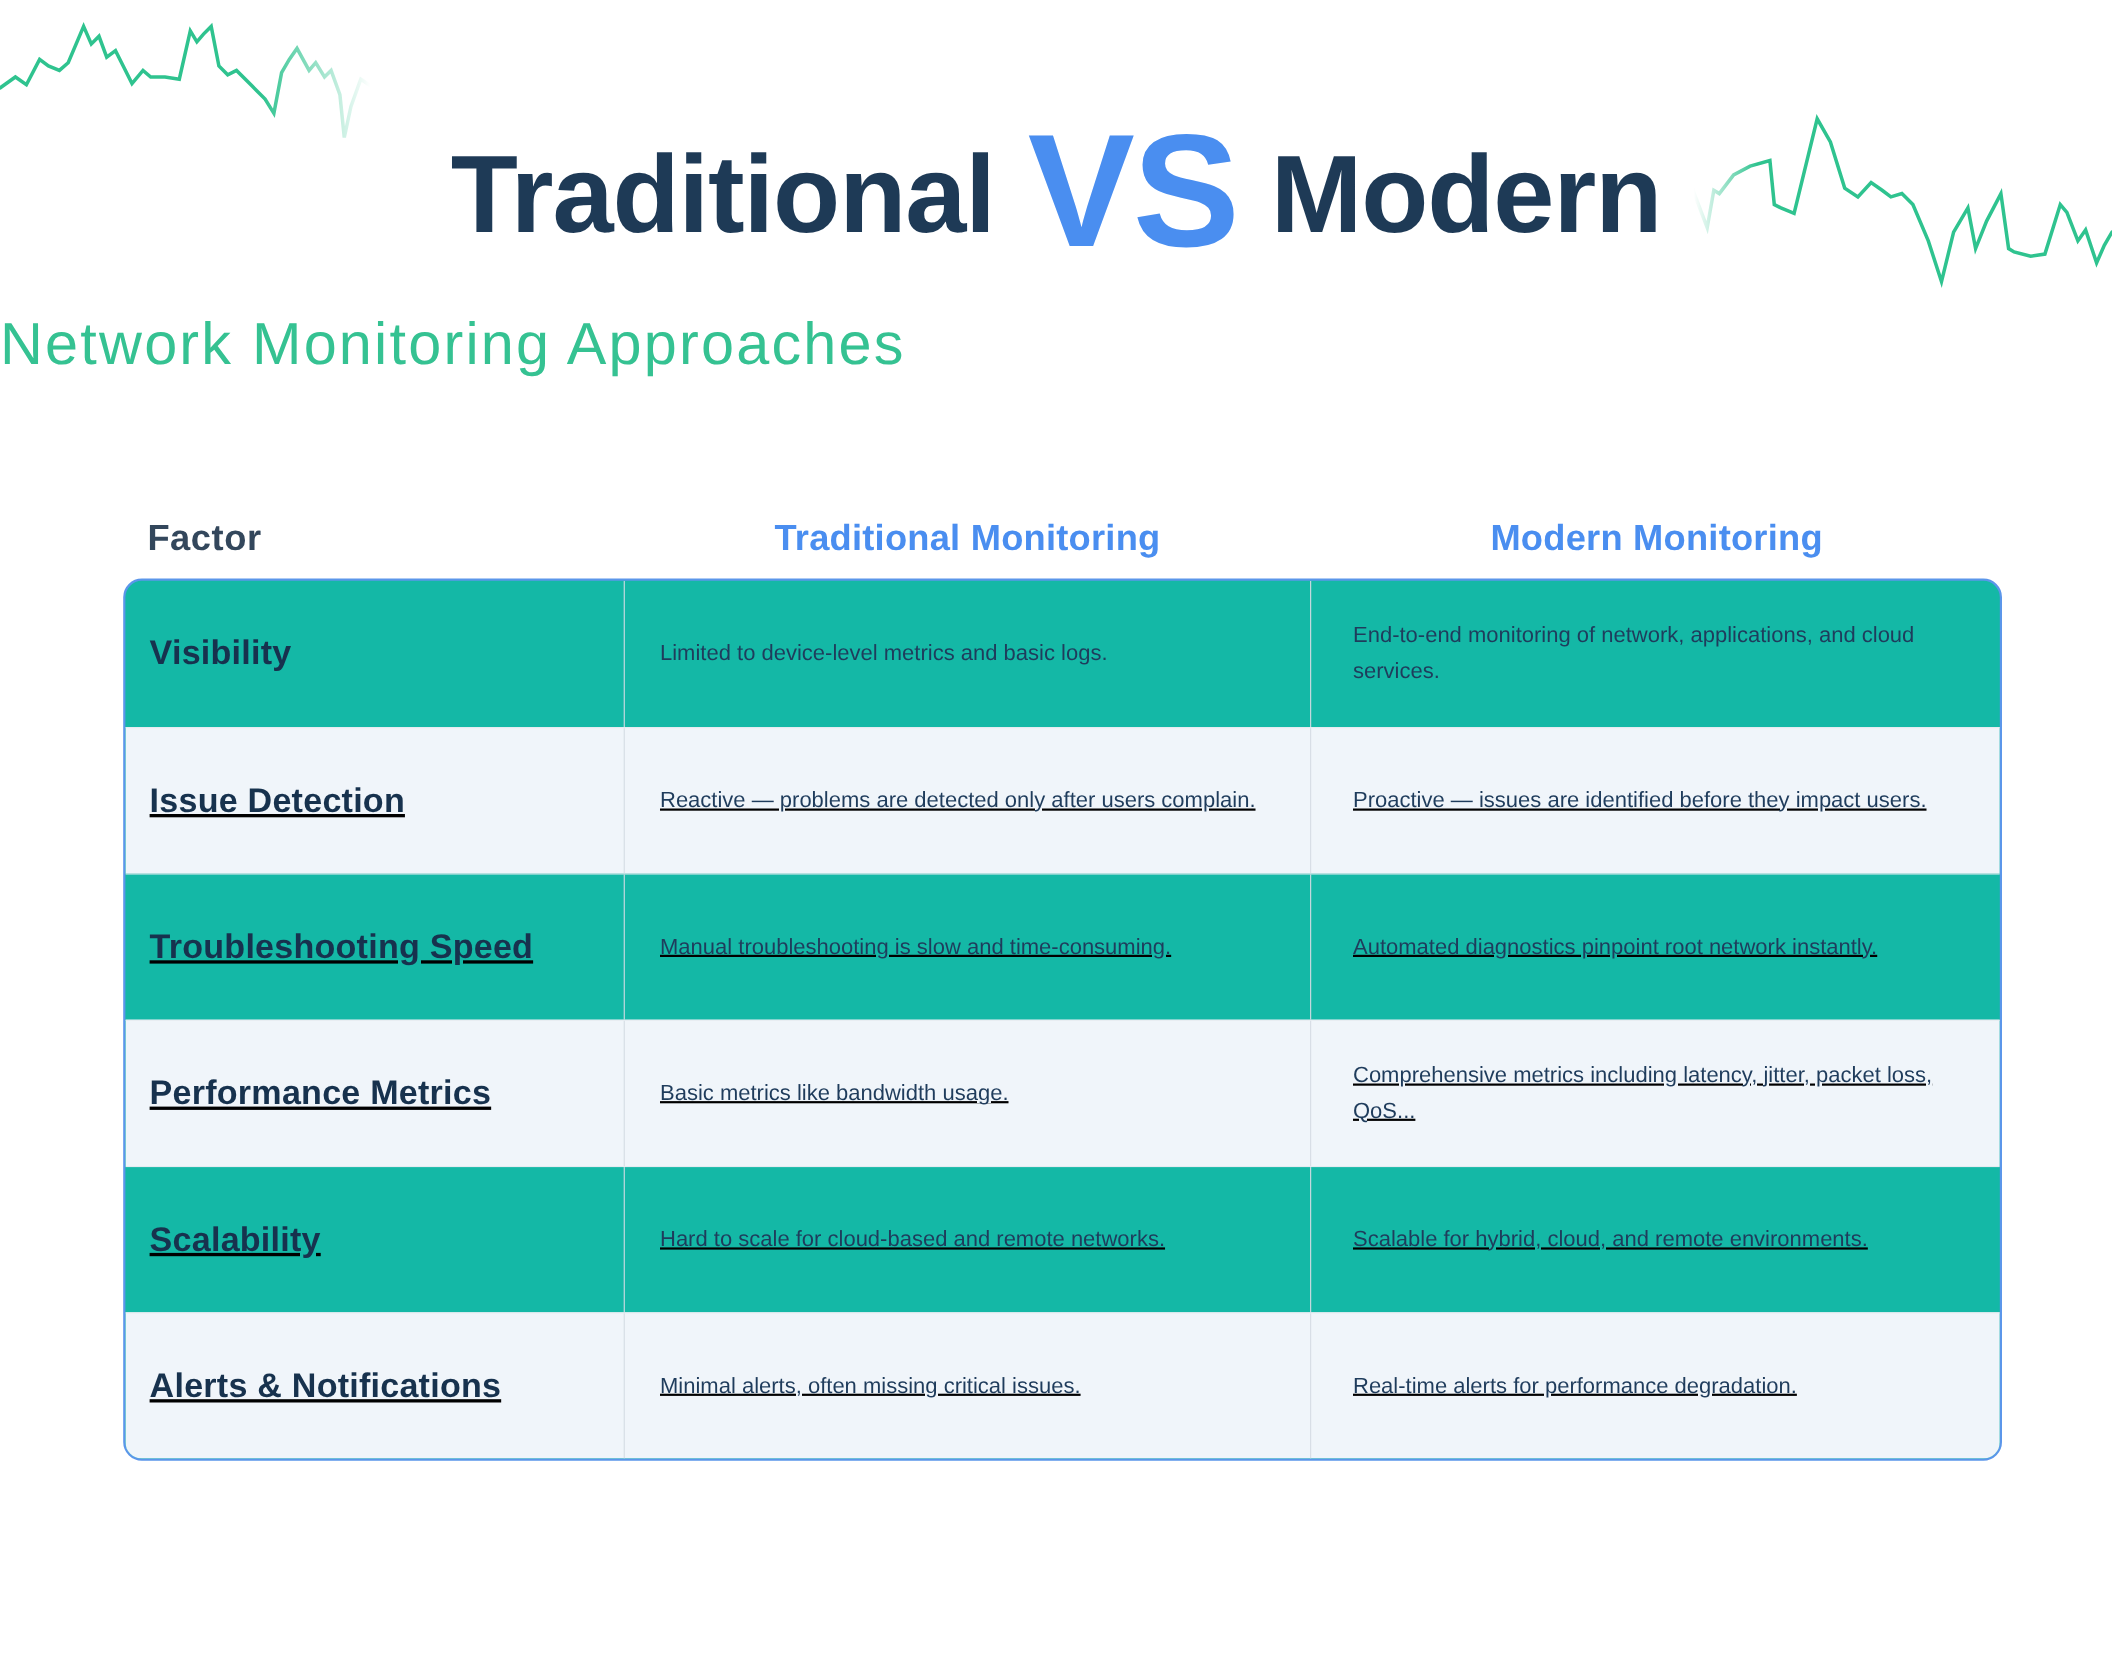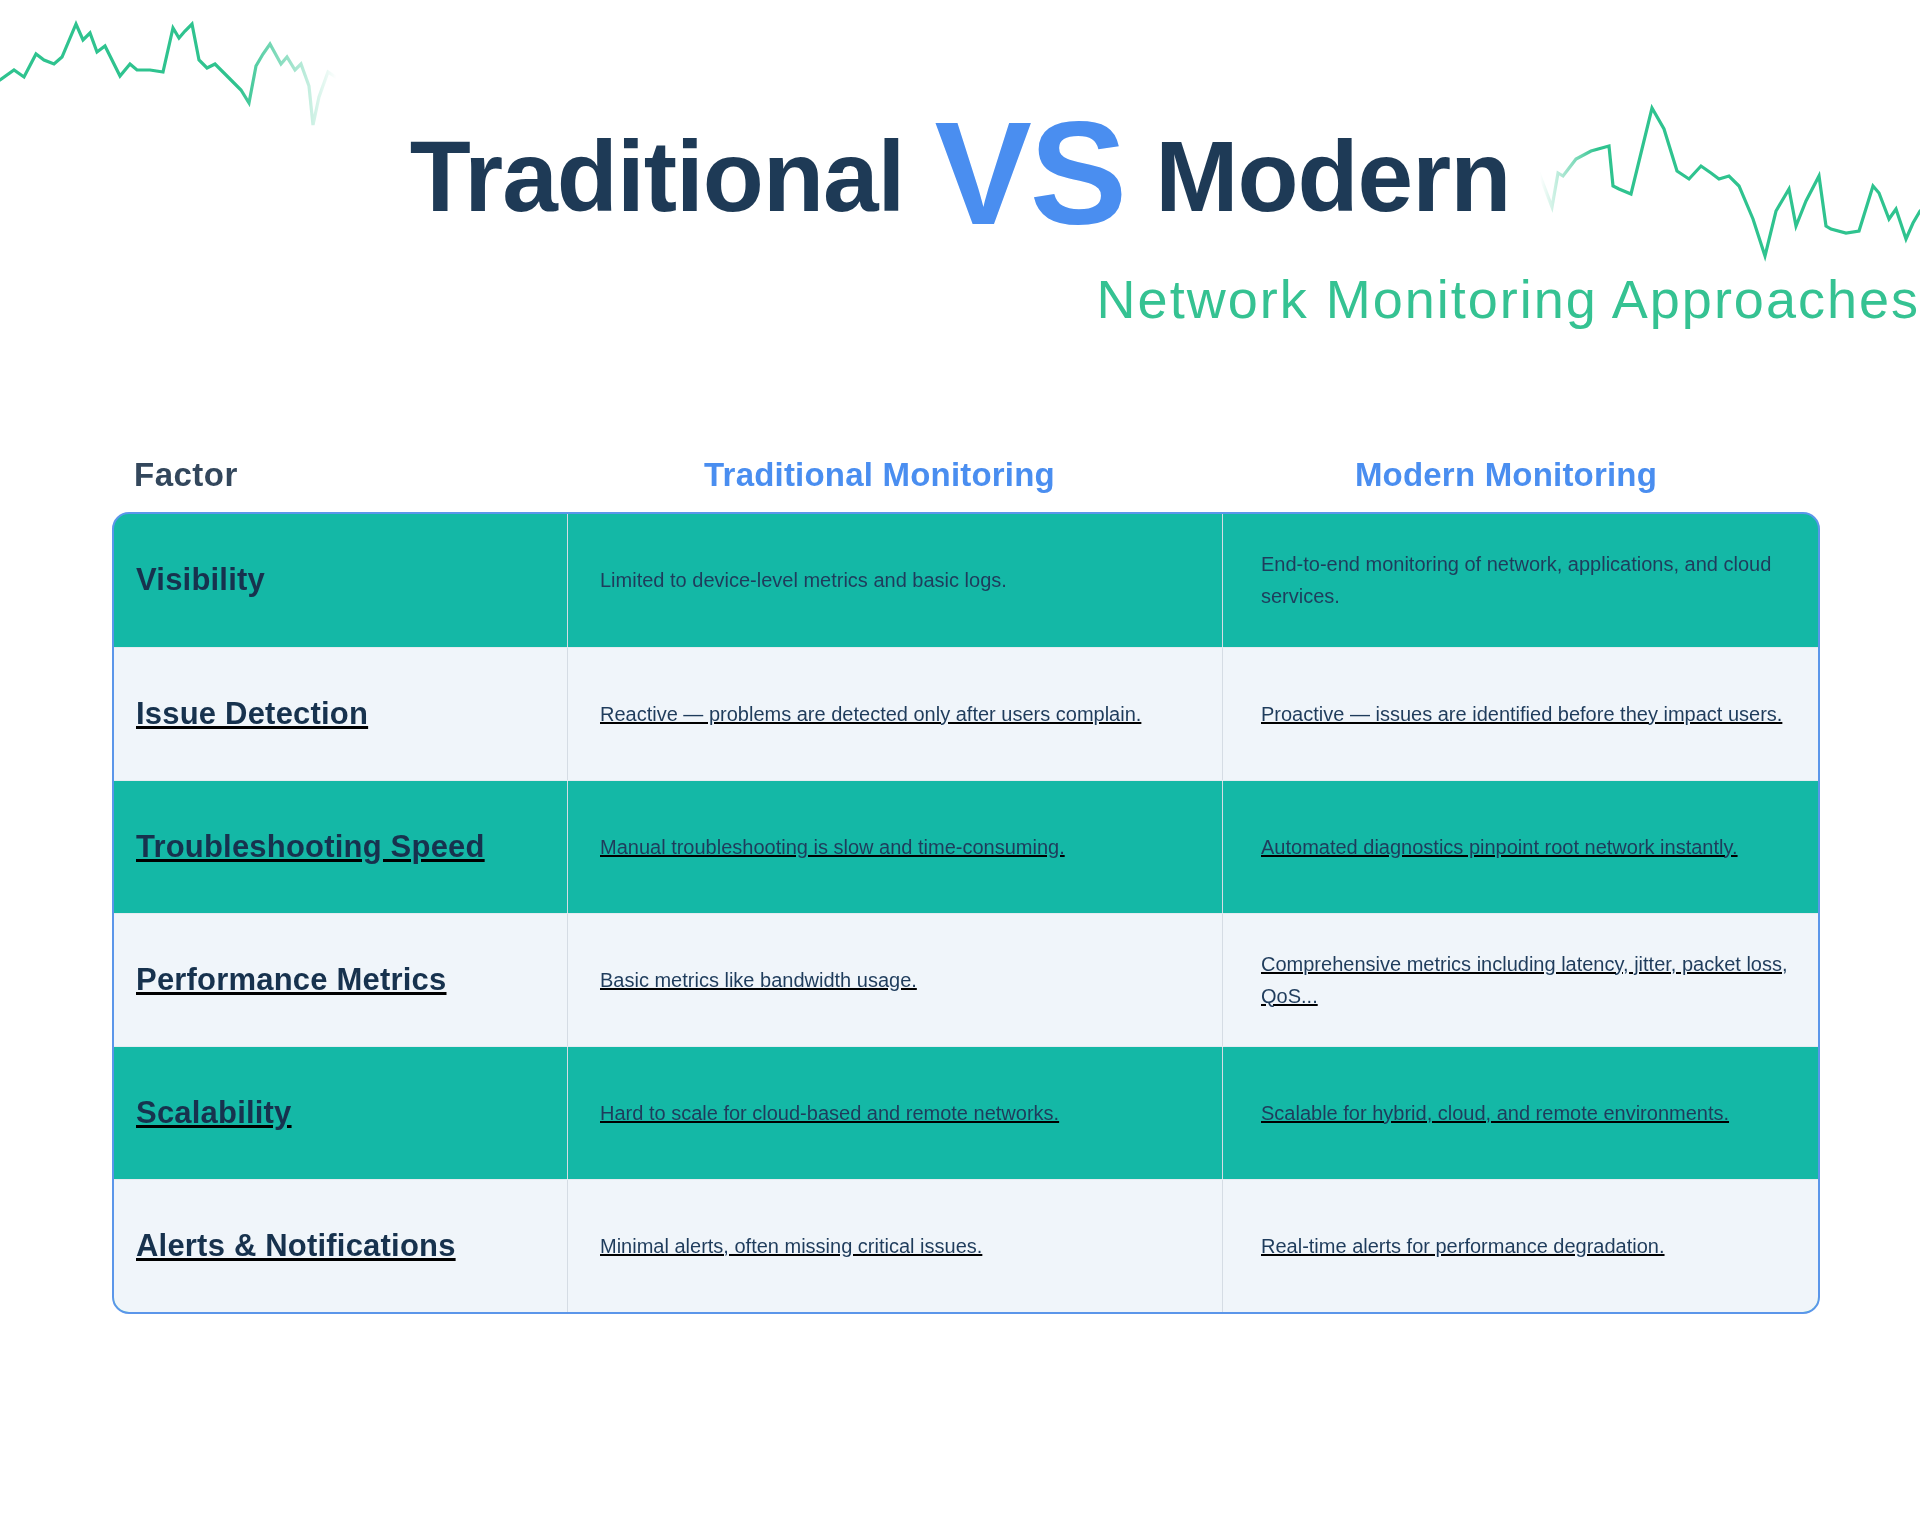--- a/index.html
+++ b/index.html
@@ -51,22 +51,22 @@
   }
   .title-vs {
     font-size: 146px;
     line-height: 1;
     font-weight: bold;
     letter-spacing: -2px;
     color: var(--blue, #4a8ef0);
     transform: translateY(13px);
   }
   .subtitle {
-    margin-top: 32px;
-    text-align: right;
+    margin-top: 46px;
+    text-align: left;
     font-size: 54px;
     line-height: 1.25;
     font-weight: normal;
     letter-spacing: 2px;
     color: var(--green-subtitle, #35c292);
   }
 
   
   .table-area { width: 1708px; margin-left: 112px; }
 
@@ -115,21 +115,21 @@
     color: var(--body-text, #1f3c5c);
   }
   .cell.factor {
     padding-left: 22px;
     font-weight: bold;
     font-size: 31px;
     color: var(--factor-text, #17324e);
     letter-spacing: 0.2px;
   }
   .cell.traditional { border-left: 1px solid var(--divider, #d5dce4); }
-  .cell.modern { border-left: 1px solid var(--divider, #d5dce4); padding-left: 38px; margin-left: 31px; }
+  .cell.modern { border-left: 1px solid var(--divider, #d5dce4); padding-left: 38px; }
 </style>
 </head>
 <body>
 
 <div class="page">
 
   <svg class="spark spark-left" viewBox="0 0 340 135" aria-hidden="true">
     <polyline points="0,80 14,70 24,77 36,54 44,60 54,64 62,57 76,24 83,40 90,33 97,52 105,46 112,60 120,76 130,64 137,70 150,70 163,72 173,28 179,38 185,31 192,24 199,60 207,68 215,64 229,78 241,90 249,103 256,66 263,54 270,44 281,64 287,57 295,70 301,64 309,86 313,125 319,97 328,72 340,80"></polyline>
   </svg>
 

